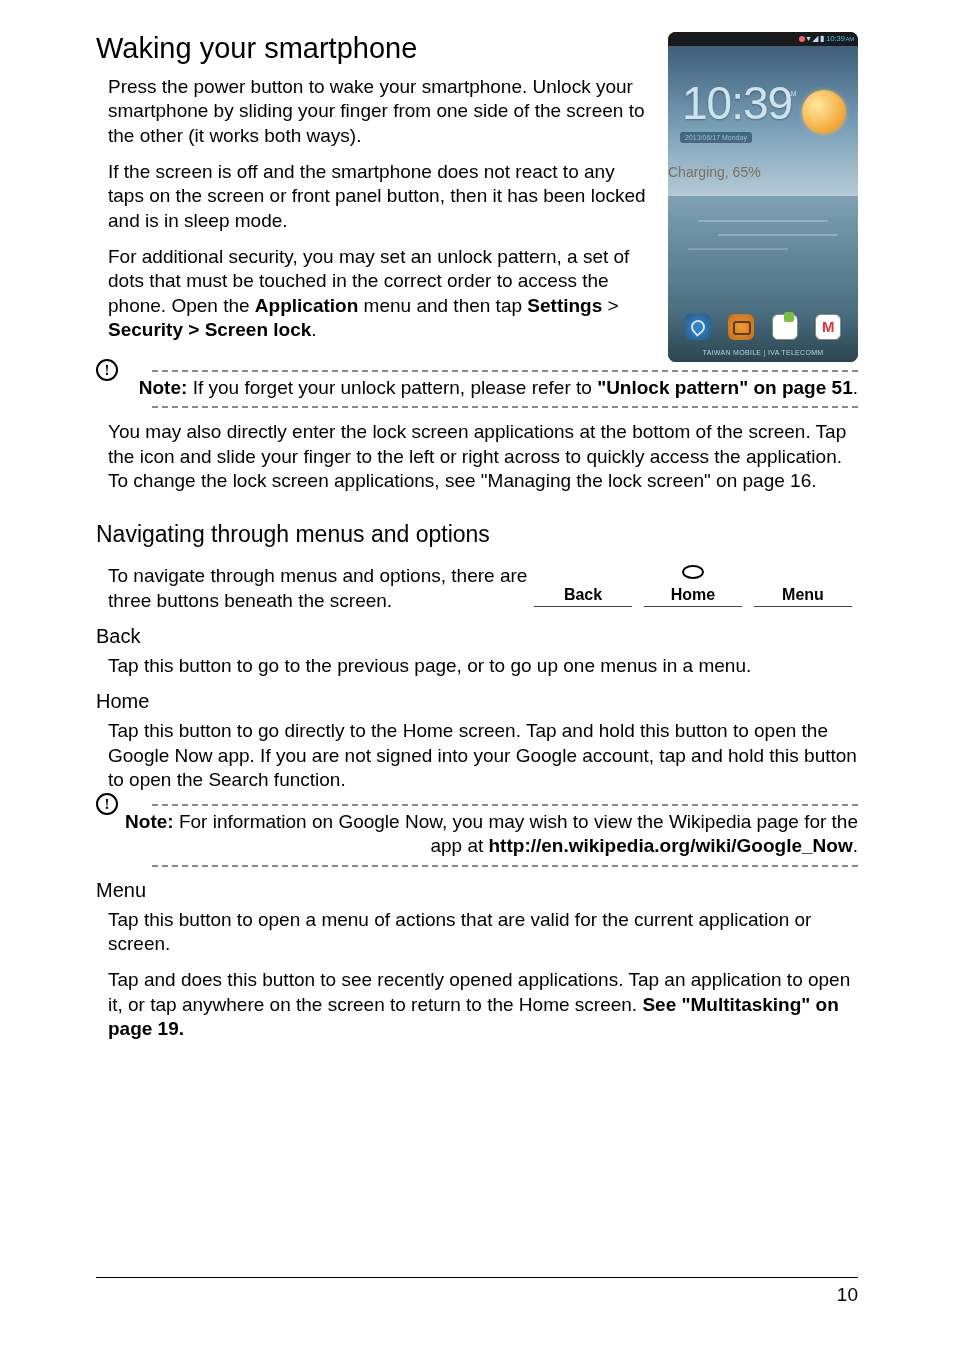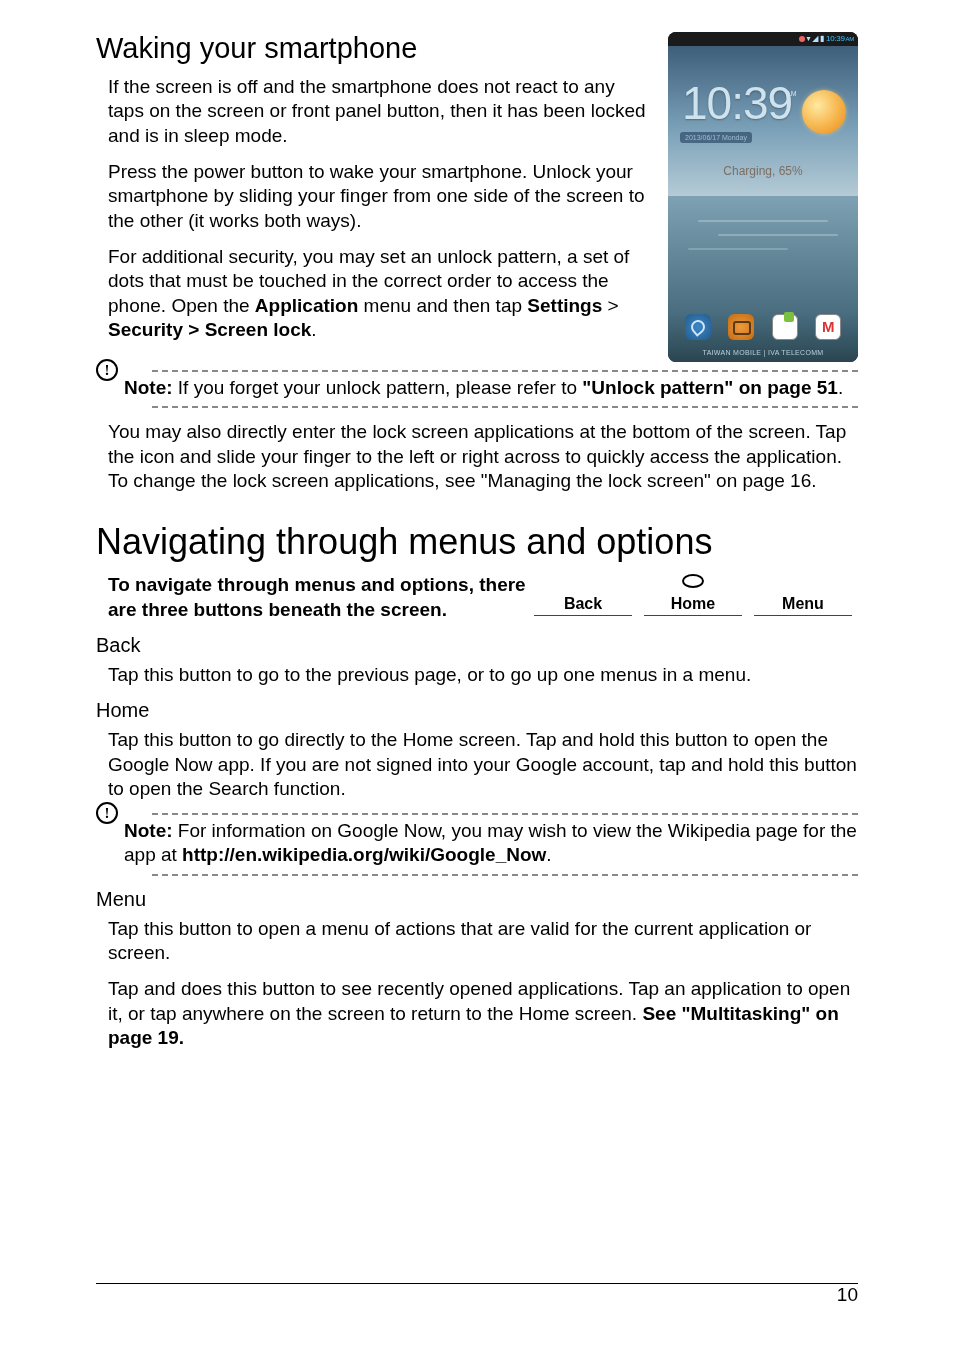--- a/index.html
+++ b/index.html
@@ -11,24 +11,24 @@
     color: #000;
     position: relative;
     padding: 32px 96px 0 96px;
   }
   .h2 {
     font-size: 29px;
     font-weight: 400;
     margin-bottom: 10px;
   }
   .h1 {
-    font-size: 36px;
+    font-size: 23px;
     font-weight: 400;
     margin-top: 28px;
-    margin-bottom: 10px;
+    margin-bottom: 16px;
   }
   .h3 {
     font-size: 20px;
     font-weight: 400;
     margin-top: 10px;
     margin-bottom: 6px;
   }
   .para {
     font-size: 19px;
     line-height: 1.28;
@@ -89,23 +89,22 @@
     background: rgba(30,60,90,.6);
     color: #9fbed2;
     font-size: 7px;
     padding: 2px 5px;
     border-radius: 3px;
   }
   .charging {
     position: absolute;
     top: 118px;
     width: 100%;
-    text-align: center;
     color: #7b6f63;
-    font-size: 12px;
+    font-size: 14px;
   }
   .sun {
     position: absolute;
     top: 44px; right: 12px;
     width: 44px; height: 44px;
     border-radius: 50%;
     background: radial-gradient(circle at 35% 35%, #ffe9a0, #f6b34a 55%, #e38a1e);
     box-shadow: 0 0 4px rgba(255,220,130,.5);
   }
   .sea {
@@ -172,25 +171,26 @@
     text-align: center;
     font-weight: 700;
     font-size: 15px;
     line-height: 18px;
     font-family: Georgia, 'Times New Roman', serif;
   }
   .note-body {
     font-size: 19px;
     line-height: 1.28;
     padding: 4px 0 0 0;
+    text-align: right;
   }
 
   
   .nav-row { position: relative; }
-  .nav-intro { width: 56%; font-weight: bold; }
+  .nav-intro { width: 56%; }
   .nav-buttons {
     position: absolute;
     right: 0;
     top: -6px;
     width: 330px;
     display: flex;
   }
   .nav-col {
     flex: 1;
     text-align: center;
@@ -207,20 +207,21 @@
     border-bottom: 1px solid #444;
     padding-bottom: 2px;
     margin: 0 6px 0 6px;
   }
 
   .pagefoot {
     position: absolute;
     left: 96px; right: 96px;
     bottom: 46px;
     border-top: 1.5px solid #000;
+    padding-top: 6px;
     text-align: right;
     font-size: 19px;
   }
 </style>
 </head>
 <body>
 
 <div class="float-wrap">
   <div class="phone">
     <div class="status-bar">
@@ -239,22 +240,22 @@
     <div class="dock">
       <div class="dock-icon dock-phone"></div>
       <div class="dock-icon dock-camera"></div>
       <div class="dock-icon dock-sms"></div>
       <div class="dock-icon dock-mail"></div>
     </div>
     <div class="carrier">TAIWAN MOBILE   |   IVA TELECOMM</div>
   </div>
 
   <div class="h2">Waking your smartphone</div>
+  <p class="para">Press the power button to wake your smartphone. Unlock your smartphone by sliding your finger from one side of the screen to the other (it works both ways).</p>
   <p class="para">If the screen is off and the smartphone does not react to any taps on the screen or front panel button, then it has been locked and is in sleep mode.</p>
-  <p class="para">Press the power button to wake your smartphone. Unlock your smartphone by sliding your finger from one side of the screen to the other (it works both ways).</p>
   <p class="para">
     <span>For additional security, you may set an unlock pattern, a set of dots that must be touched in the correct order to access the phone. Open the </span><span class="bold">Application</span><span> menu and then tap </span><span class="bold">Settings</span><span> &gt; </span><span class="bold">Security &gt; Screen lock</span><span>.</span>
   </p>
 </div>
 
 <div class="note">
   <div class="note-badge">!</div>
   <div class="note-bar"></div>
   <div class="note-body">
     <span class="bold">Note:</span><span> If you forget your unlock pattern, please refer to </span><span class="bold">"Unlock pattern" on page 51</span><span>.</span>

